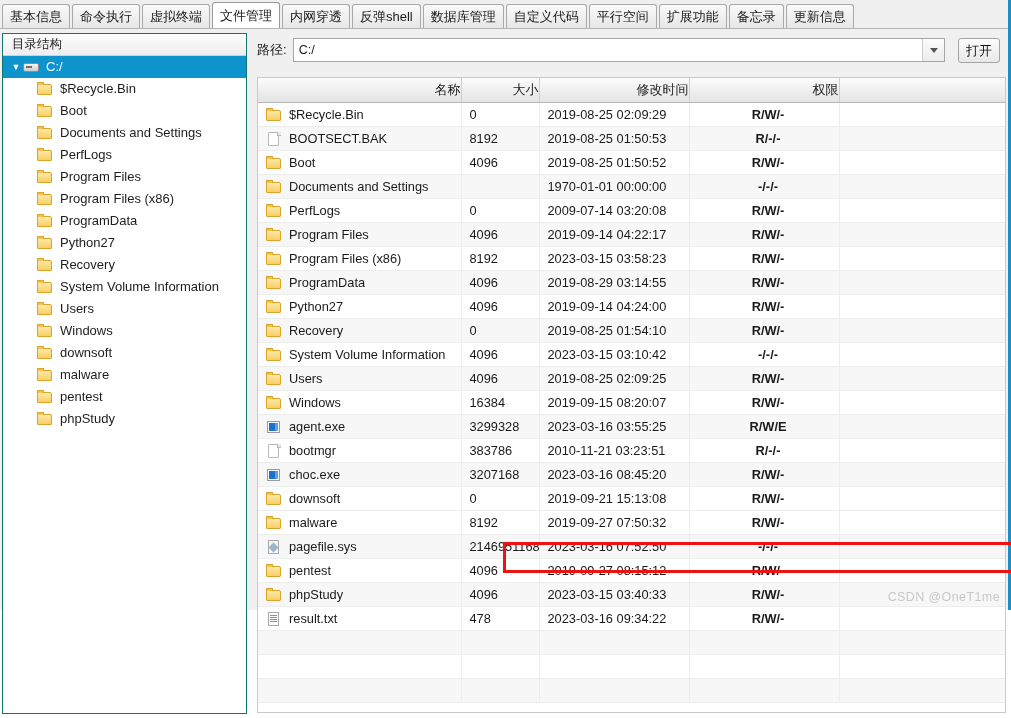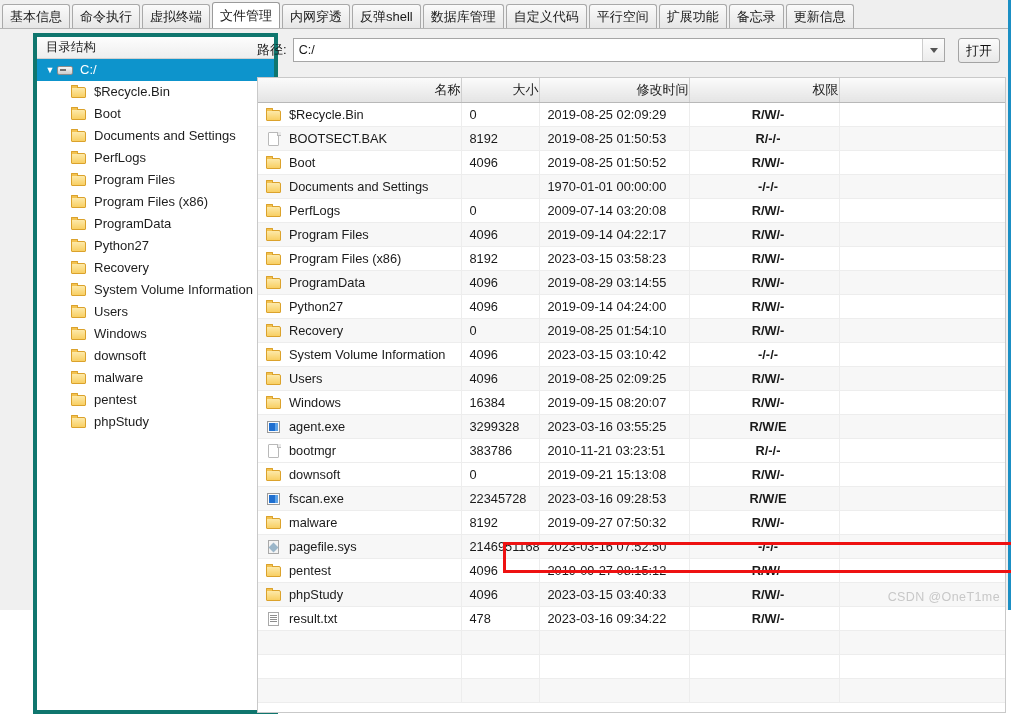--- a/index.html
+++ b/index.html
@@ -52,23 +52,22 @@
     position: relative;
     z-index: 2;
   }
 
   
   .leftpanel {
     position: absolute;
     left: 2px; top: 33px;
     width: 245px; height: 681px;
     background: #ffffff;
-    border: 4px solid #0f766e;
-    box-sizing: border-box;
-    margin-left: 31px;
+    border: 1px solid #0f766e;
+    box-sizing: border-box;
   }
   .tree-header {
     height: 22px;
     line-height: 21px;
     background: linear-gradient(to bottom, #fdfdfd 0%, #eeeeee 100%);
     border-bottom: 1px solid #d0d0d0;
     font-size: 12.5px;
     color: #222;
     padding-left: 9px;
     box-sizing: border-box;
@@ -648,42 +647,42 @@
                 <div class="namecell">
                   <span class="ico file"></span>
                   <span class="nm">bootmgr</span>
                 </div>
               </td>
               <td class="c-size">383786</td>
               <td class="c-time">2010-11-21 03:23:51</td>
               <td class="c-perm">R/-/-</td>
               <td></td>
             </tr>
+            <tr class="row-even">
+              <td class="c-name">
+                <div class="namecell">
+                  <span class="ico exe"></span>
+                  <span class="nm">choc.exe</span>
+                </div>
+              </td>
+              <td class="c-size">3207168</td>
+              <td class="c-time">2023-03-16 08:45:20</td>
+              <td class="c-perm">R/W/-</td>
+              <td></td>
+            </tr>
             <tr class="row-odd">
               <td class="c-name">
                 <div class="namecell">
                   <span class="ico folder"></span>
                   <span class="nm">downsoft</span>
                 </div>
               </td>
               <td class="c-size">0</td>
               <td class="c-time">2019-09-21 15:13:08</td>
               <td class="c-perm">R/W/-</td>
-              <td></td>
-            </tr>
-            <tr class="row-even">
-              <td class="c-name">
-                <div class="namecell">
-                  <span class="ico exe"></span>
-                  <span class="nm">fscan.exe</span>
-                </div>
-              </td>
-              <td class="c-size">22345728</td>
-              <td class="c-time">2023-03-16 09:28:53</td>
-              <td class="c-perm">R/W/E</td>
               <td></td>
             </tr>
             <tr class="row-odd">
               <td class="c-name">
                 <div class="namecell">
                   <span class="ico folder"></span>
                   <span class="nm">malware</span>
                 </div>
               </td>
               <td class="c-size">8192</td>

